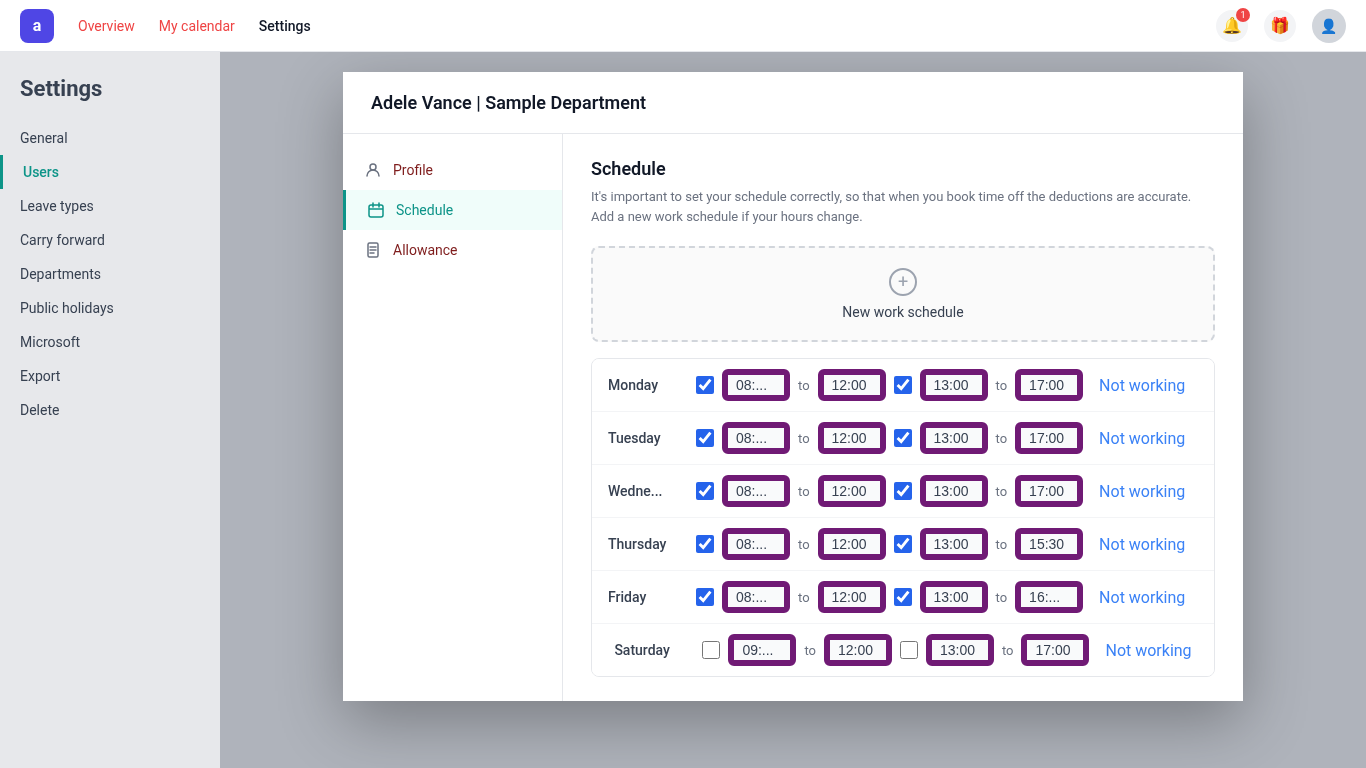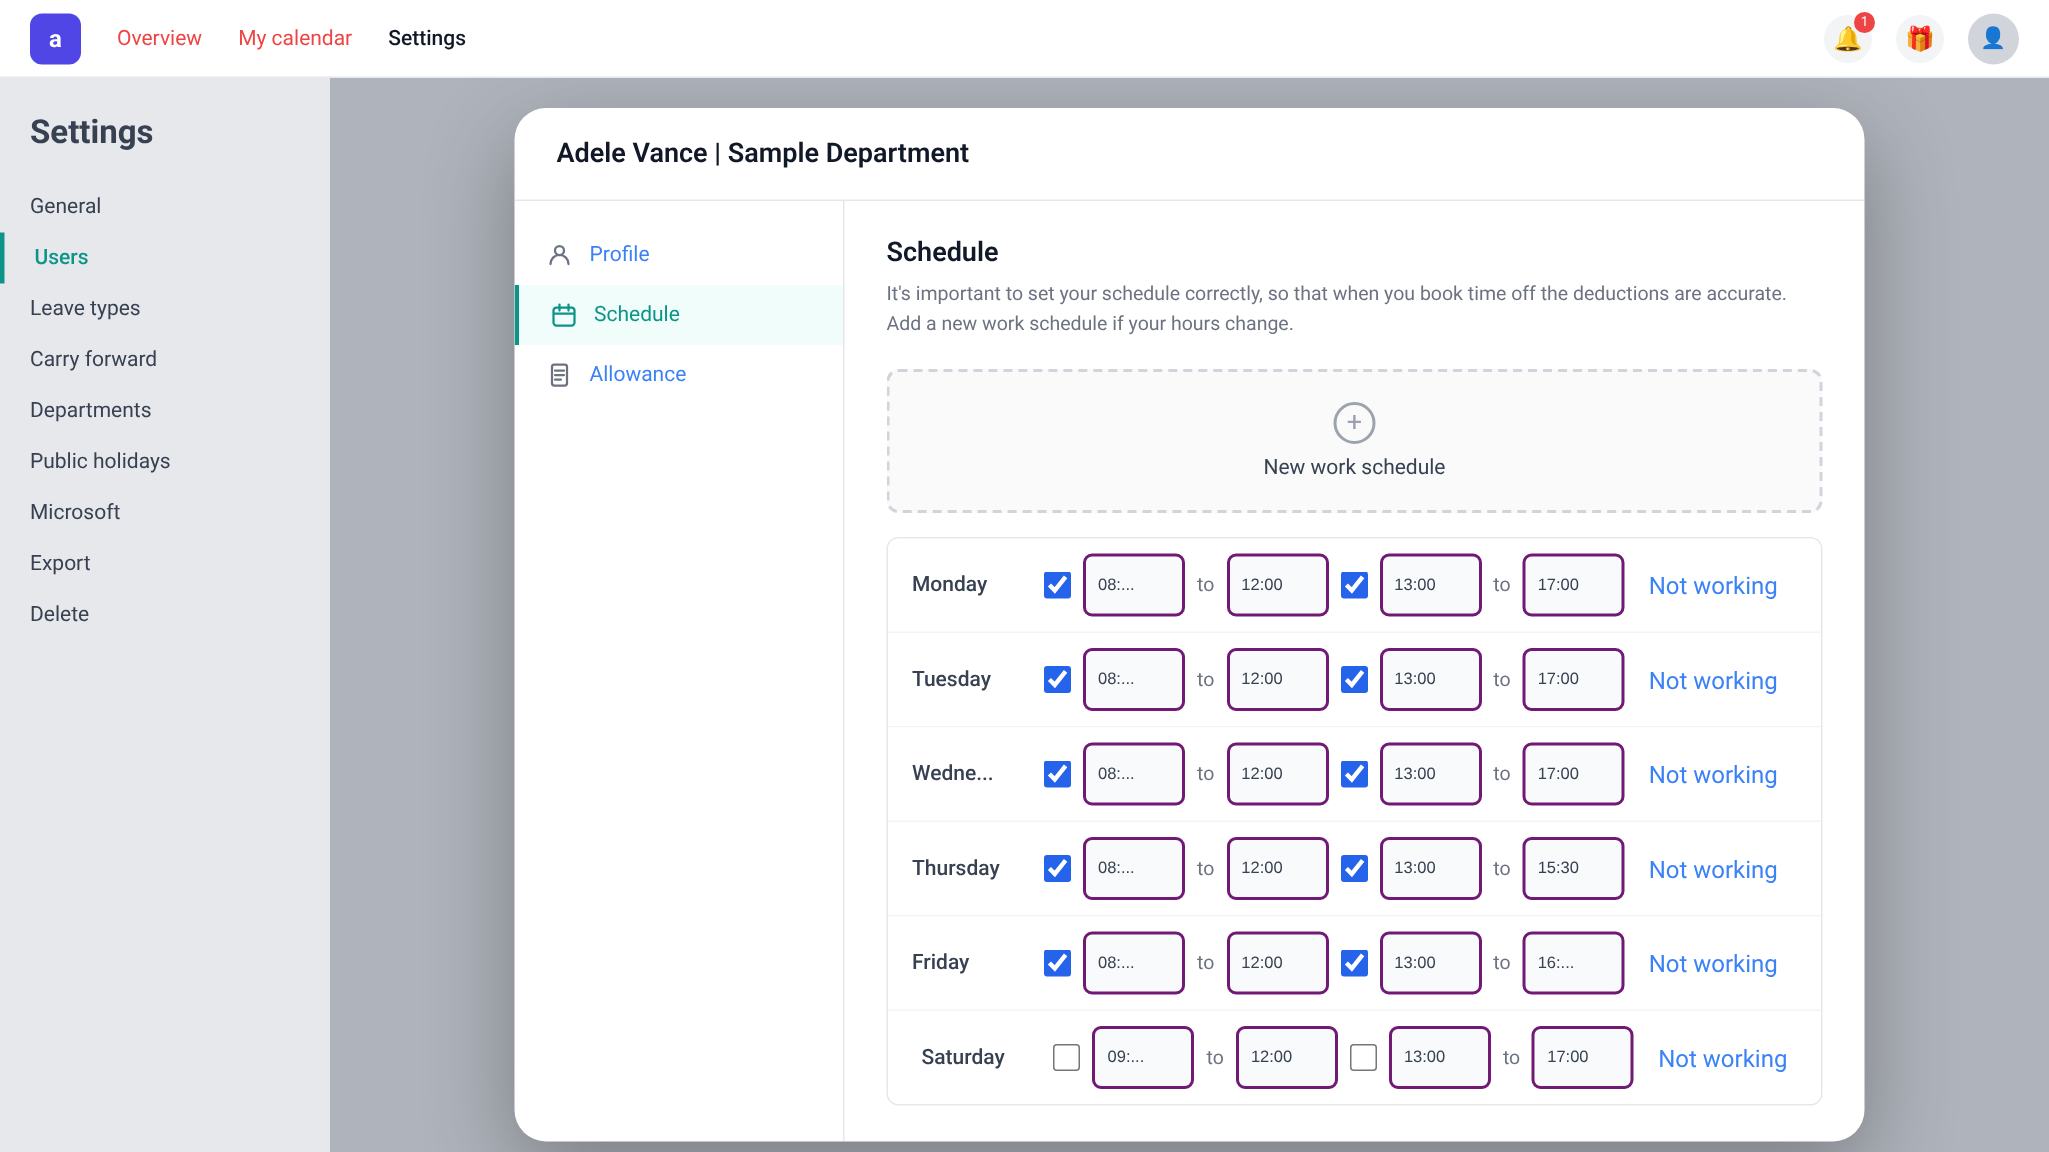--- a/index.html
+++ b/index.html
@@ -124,21 +124,21 @@
       flex: 1;
       display: flex;
       align-items: flex-start;
       justify-content: center;
       padding: 20px;
     }
 
     
     .modal {
       background: #fff;
-      border-radius: 21px;
+      border-radius: 0;
       width: 900px;
       max-height: 720px;
       overflow: hidden;
       display: flex;
       flex-direction: column;
       box-shadow: 0 20px 60px rgba(0,0,0,0.3);
     }
 
     .modal-header {
       padding: 20px 28px;
@@ -161,21 +161,21 @@
       padding: 16px 0;
       flex-shrink: 0;
     }
 
     .modal-nav-item {
       display: flex;
       align-items: center;
       gap: 10px;
       padding: 10px 20px;
       font-size: 14px;
-      color: #3b82f6;
+      color: #7f1d1d;
       cursor: pointer;
     }
 
     .modal-nav-item.active {
       background: #f0fdfa;
       color: #0d9488;
       border-left: 3px solid #0d9488;
     }
 
     .modal-nav-icon {
@@ -271,25 +271,25 @@
 
     .day-check {
       width: 18px; height: 18px;
       accent-color: #2563eb;
       cursor: pointer;
       flex-shrink: 0;
     }
 
     .time-input {
       width: 68px;
-      height: 42px;
-      border: 2px solid #701a75;
+      height: 32px;
+      border: 6px solid #701a75;
       border-radius: 6px;
       padding: 0 8px;
-      font-size: 11px;
+      font-size: 14px;
       color: #374151;
       background: #f9fafb;
       flex-shrink: 0;
     }
 
     .to-label {
       font-size: 13px;
       color: #6b7280;
       flex-shrink: 0;
     }

